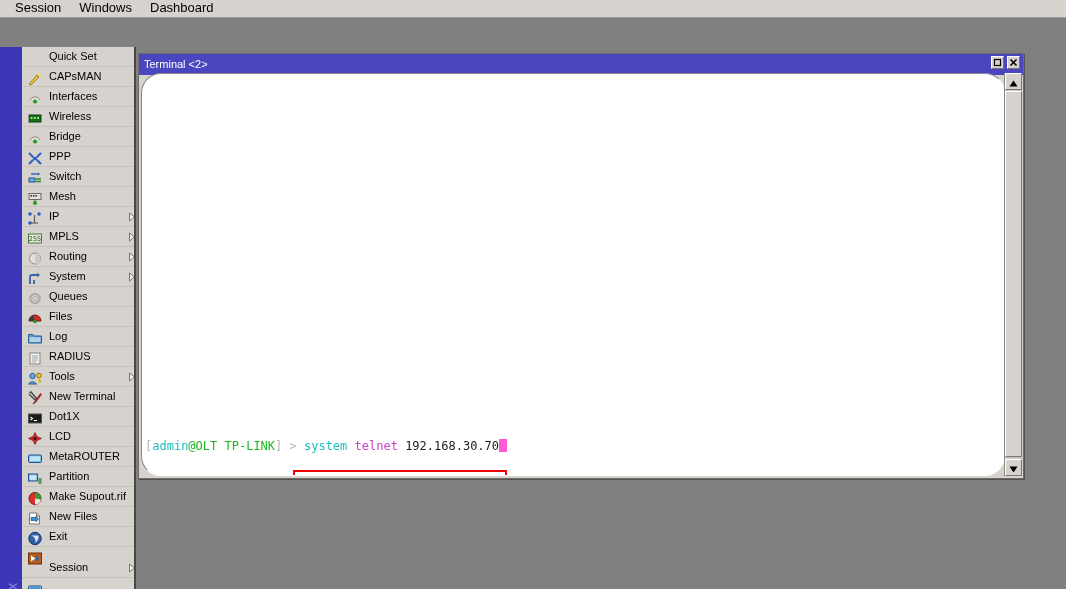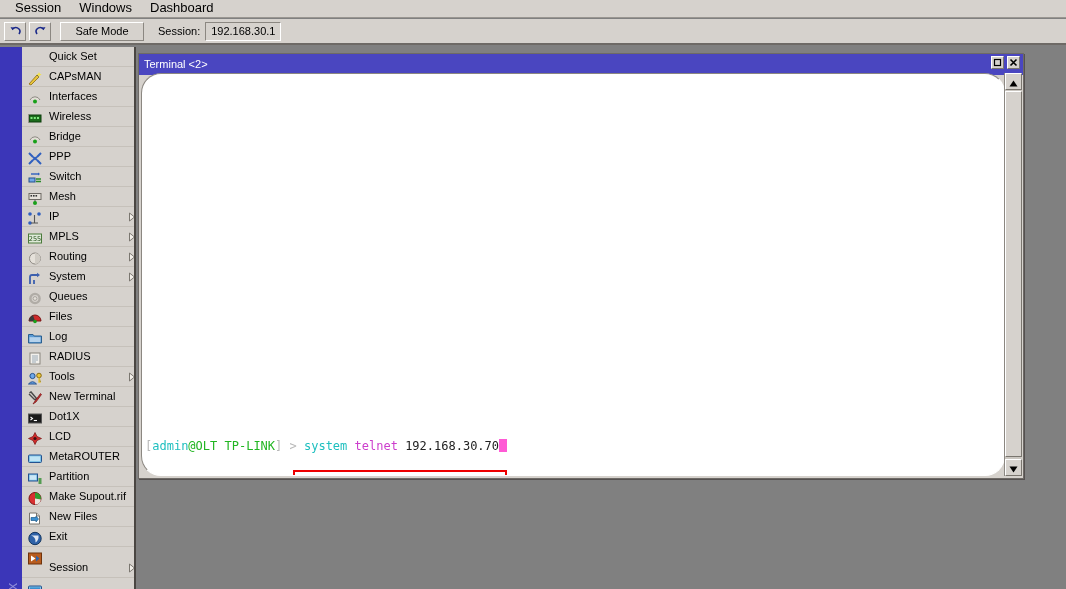--- a/index.html
+++ b/index.html
@@ -252,43 +252,20 @@
 <body>
 
 <div id="app">
 
   <div id="menubar">
     <div class="menu-item">Session</div>
     <div class="menu-item">Windows</div>
     <div class="menu-item">Dashboard</div>
   </div>
 
-  <div id="toolbar">
-    <div class="tb-btn">
-      <span>
-        <svg width="13" height="12" viewBox="0 0 13 12">
-          <path d="M3 4 Q7 1 10 4 Q12 6 10 9" stroke="#1c2a8a" stroke-width="1.6" fill="none"></path>
-          <path d="M1.5 2 L3.5 5.2 L6 3" fill="#1c2a8a"></path>
-        </svg>
-      </span>
-    </div>
-    <div class="tb-btn">
-      <span>
-        <svg width="13" height="12" viewBox="0 0 13 12">
-          <path d="M10 4 Q6 1 3 4 Q1 6 3 9" stroke="#1c2a8a" stroke-width="1.6" fill="none"></path>
-          <path d="M11.5 2 L9.5 5.2 L7 3" fill="#1c2a8a"></path>
-        </svg>
-      </span>
-    </div>
-    <div id="safe-mode-btn">
-      <span>Safe Mode</span>
-    </div>
-    <div id="session-label">Session:</div>
-    <div id="session-value">192.168.30.1</div>
-  </div>
 
   <div id="winbox-strip">
     <div id="winbox-strip-text">WinBox</div>
   </div>
 
   <div id="sidebar">
       <div class="side-item">
         <span class="side-ico">
           <svg width="16" height="15" viewBox="0 0 16 15">
             <path d="M2 13 L10 4 L12 6 L4 14 Z" fill="#e8c43a" stroke="#8a6a10" stroke-width=".8"></path>

